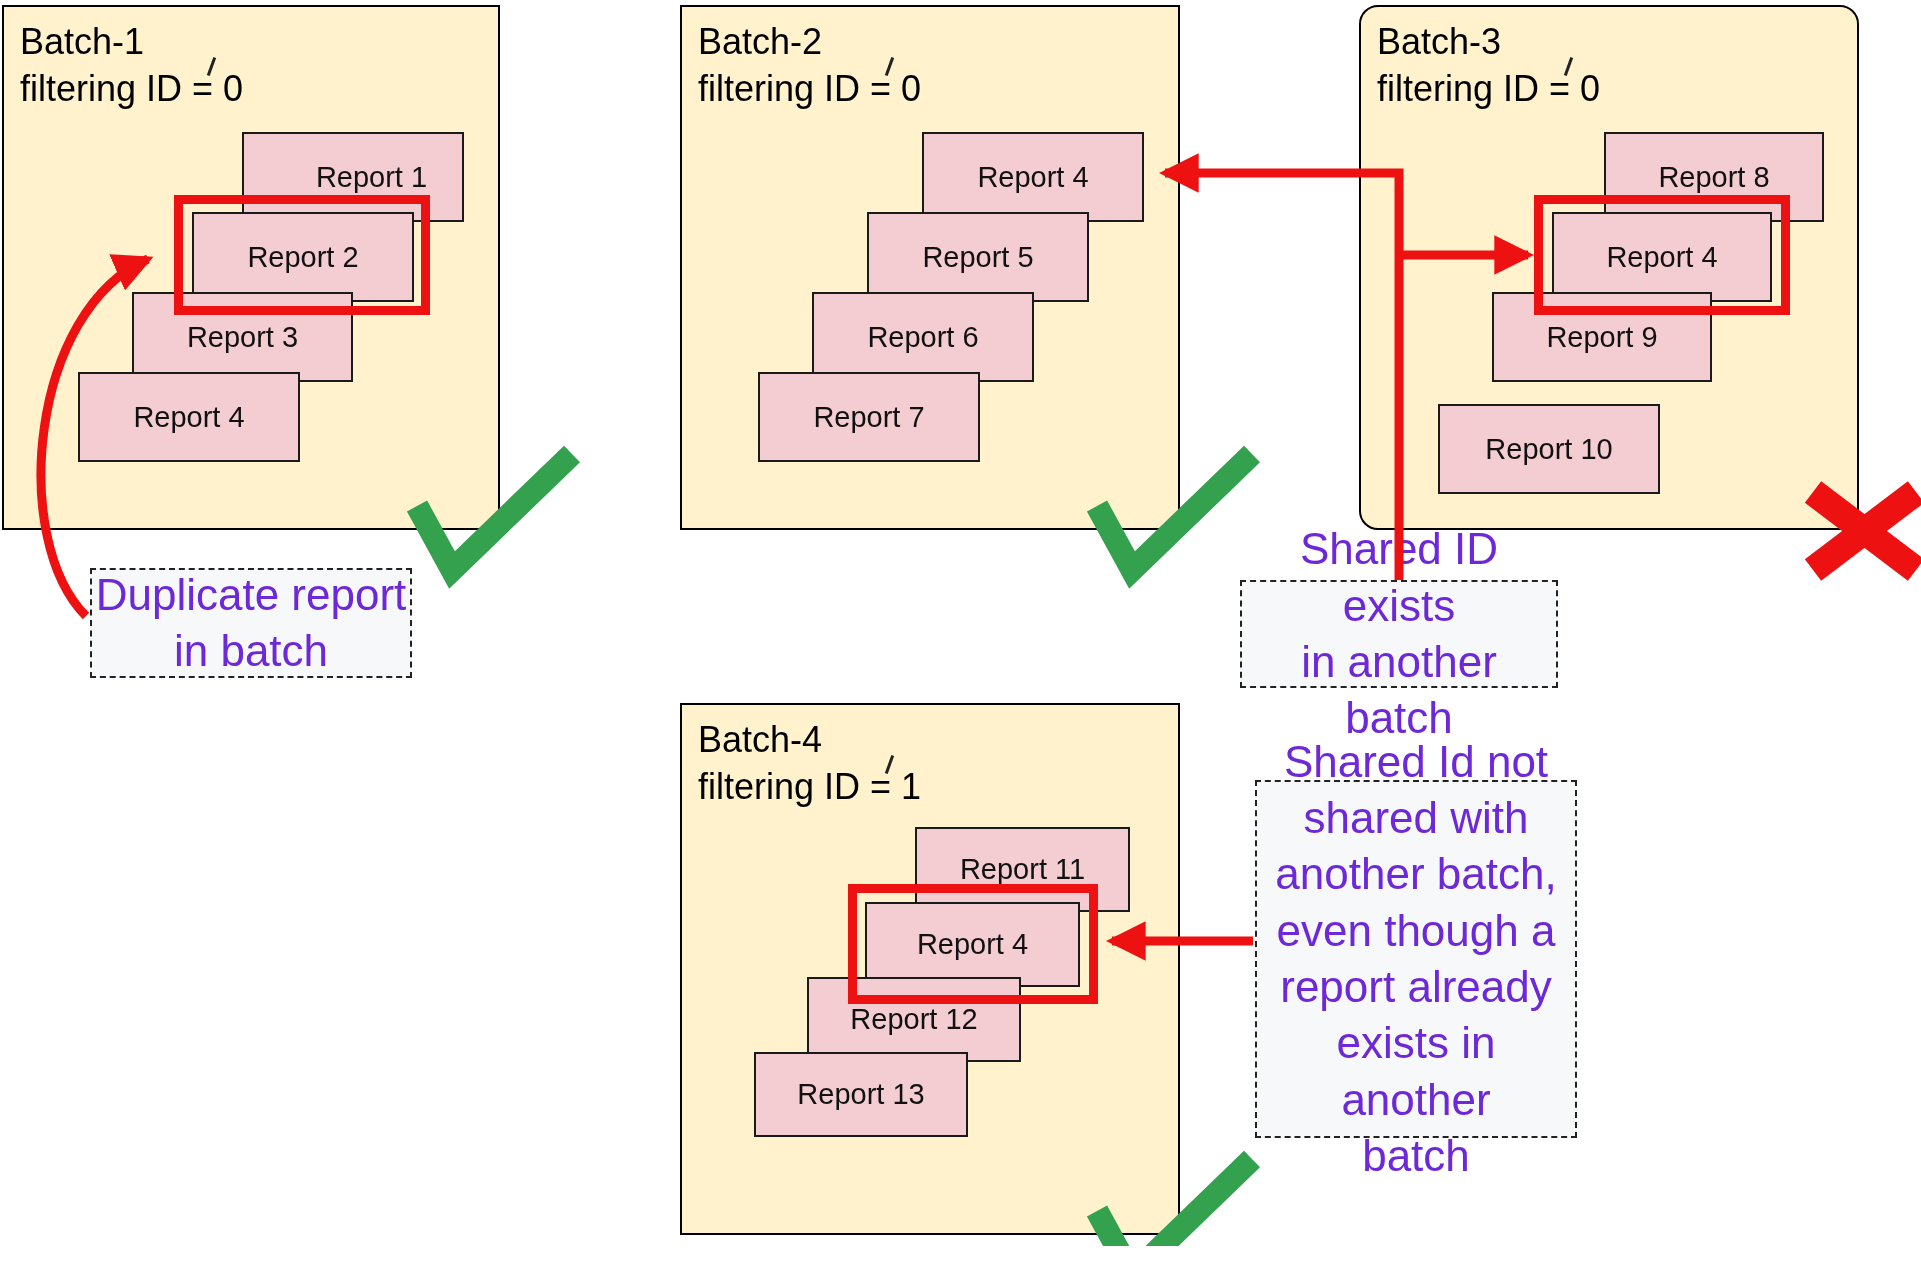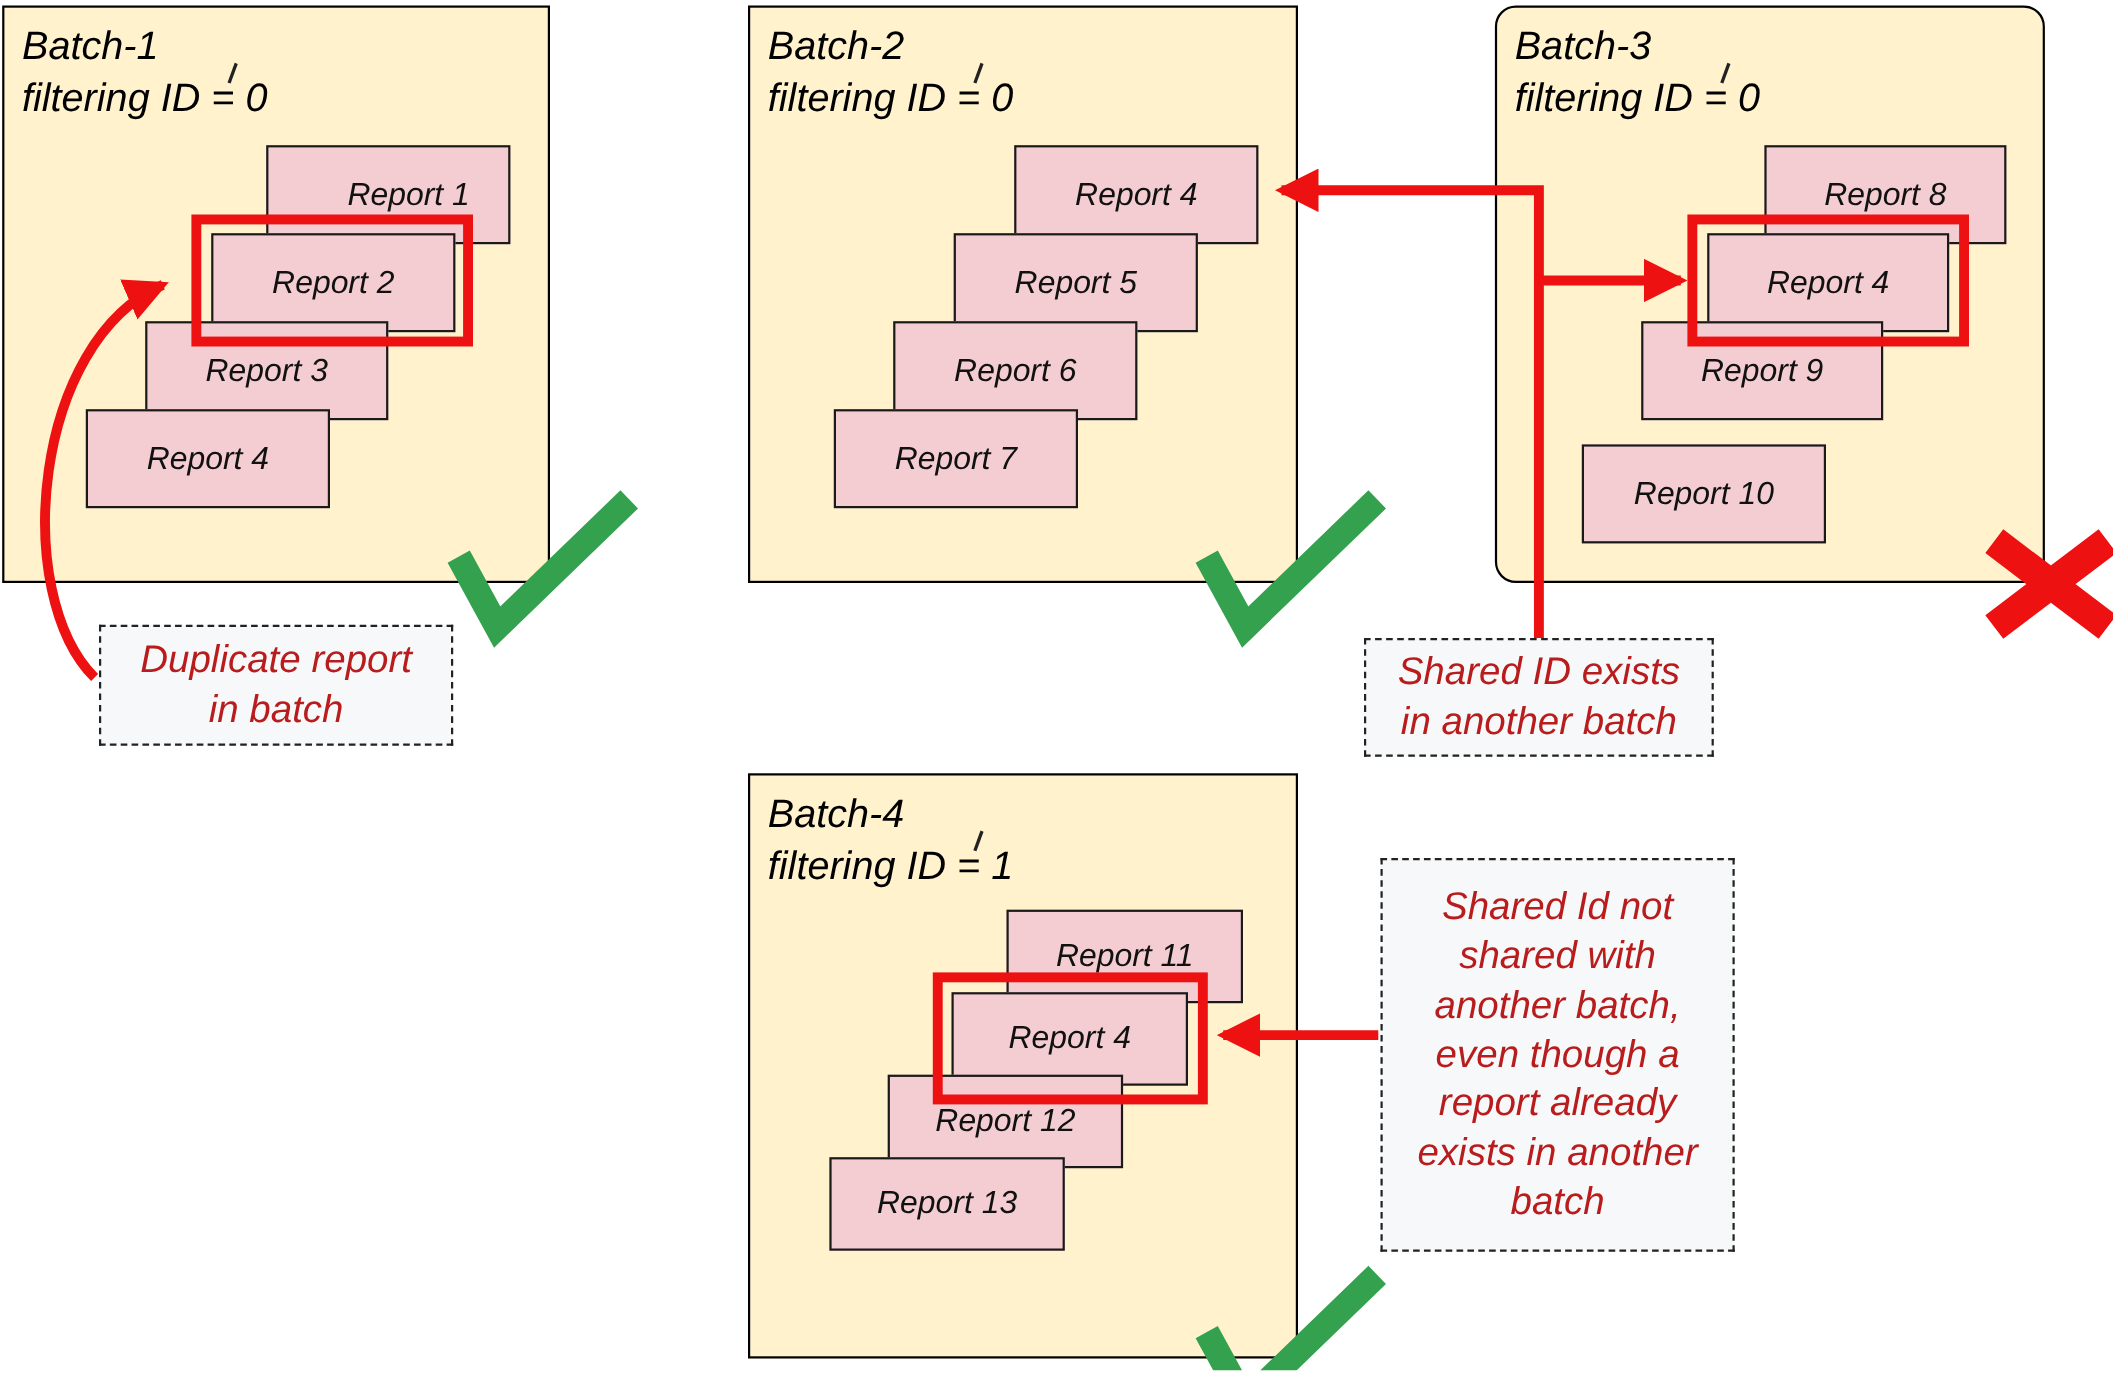--- a/index.html
+++ b/index.html
@@ -1,31 +1,31 @@
 <!DOCTYPE html>
 <html style="--batch_fill: #FFF2CC; --report_fill: #F4CDD2; --accent_red: #EE1111; --check_green: #34A14E; --note_fill: #F6F8F9;"><head>
 <meta charset="utf-8">
 <style>
   html,body{margin:0;padding:0;background:#fff;}
   #canvas{
     position:relative;width:1921px;height:1246px;background:#fff;overflow:hidden;
-    font-family:"Liberation Sans", sans-serif;color:#000;font-style:italic;
+    font-family:"Liberation Sans", sans-serif;color:#000;
   }
   .batch{position:absolute;background:var(--batch_fill);border:2px solid #000;box-sizing:border-box;}
   .batch-title{position:absolute;left:16px;top:12px;font-size:36px;line-height:1.3;white-space:pre-line;color:#000;}
   .stray-mark{position:absolute;left:206px;top:50px;width:3px;height:19px;background:#222;transform:rotate(20deg);}
   .report{
     position:absolute;background:var(--report_fill);border:2px solid #1a1a1a;box-sizing:border-box;
     display:flex;align-items:center;justify-content:center;font-size:29px;color:#111;
   }
   .hl-ring{position:absolute;border:9px solid var(--accent_red);box-sizing:border-box;background:transparent;z-index:6;}
   .note{
     position:absolute;background:var(--note_fill);border:2px dashed #222;box-sizing:border-box;z-index:3;
     display:flex;align-items:center;justify-content:center;text-align:center;
-    font-size:35px;line-height:1.28;white-space:pre-line;color:#b91c1c;
+    font-size:44px;line-height:1.28;white-space:pre-line;color:#6d28d9;
   }
   svg.overlay{position:absolute;left:0;top:0;z-index:50;pointer-events:none;}
   .red-line{stroke:var(--accent_red);fill:none;}
   .green-line{stroke:var(--check_green);fill:none;}
 </style>
 </head>
 <body>
 
 <div id="canvas">
 

